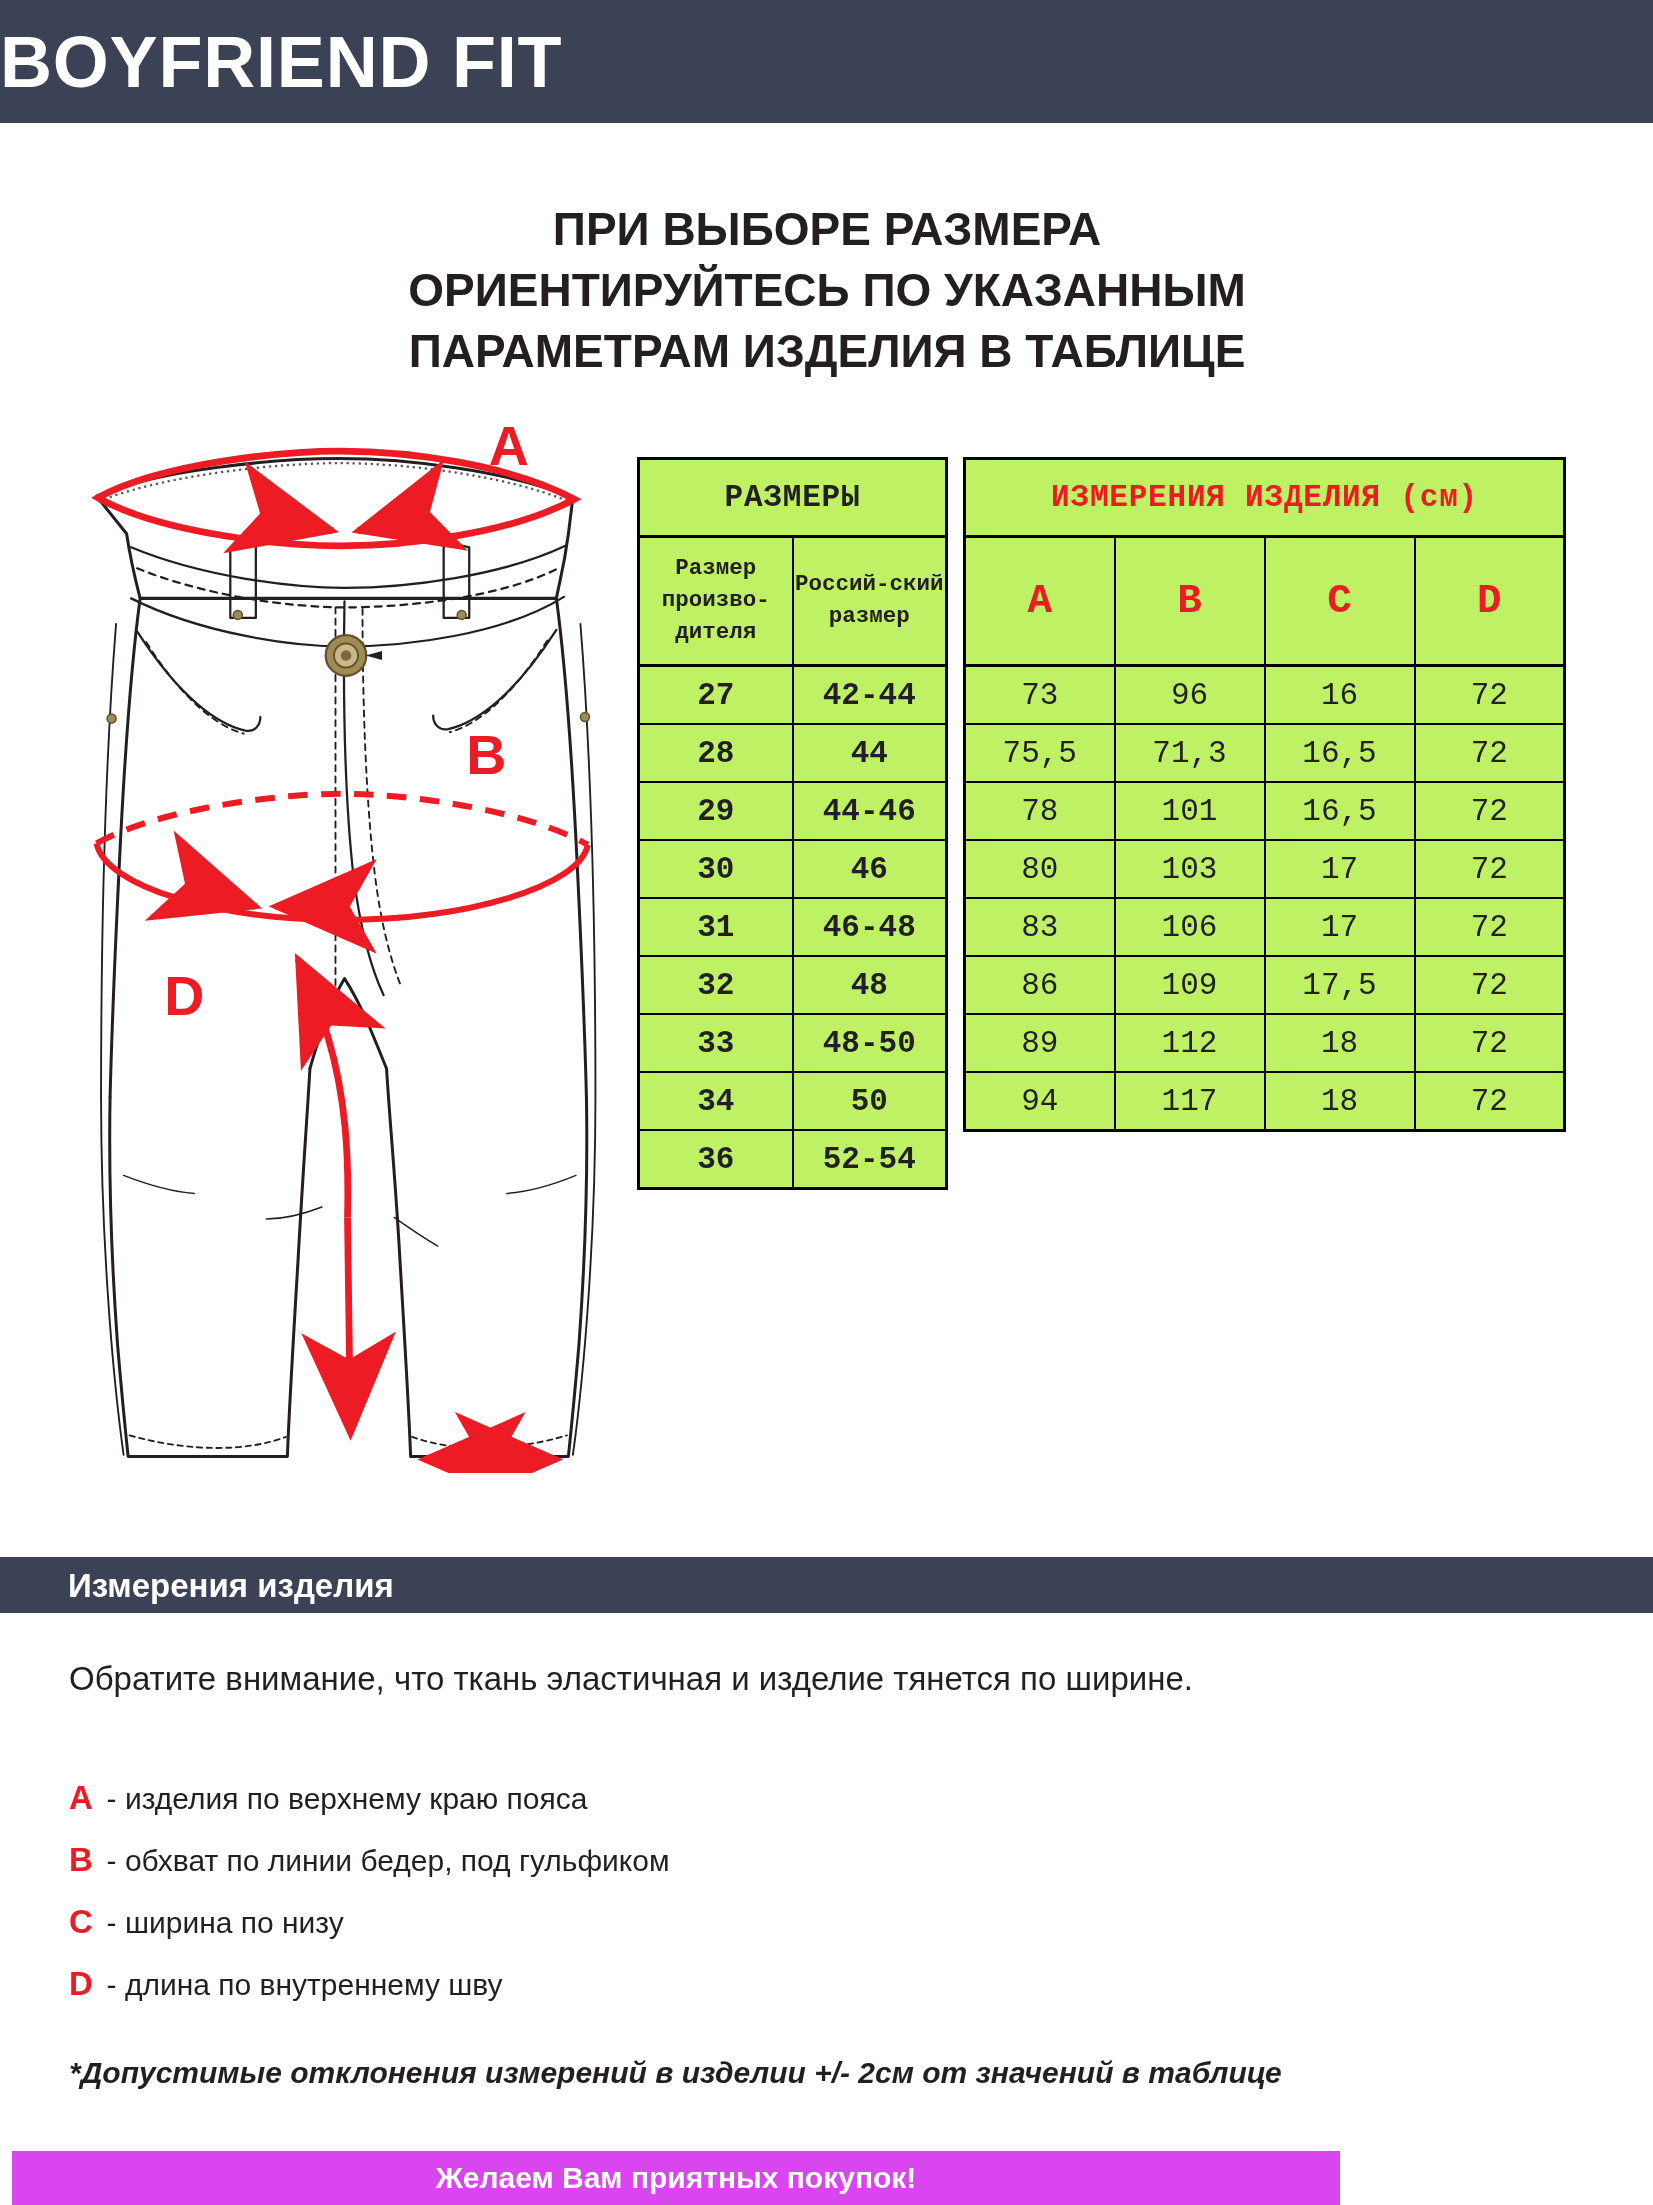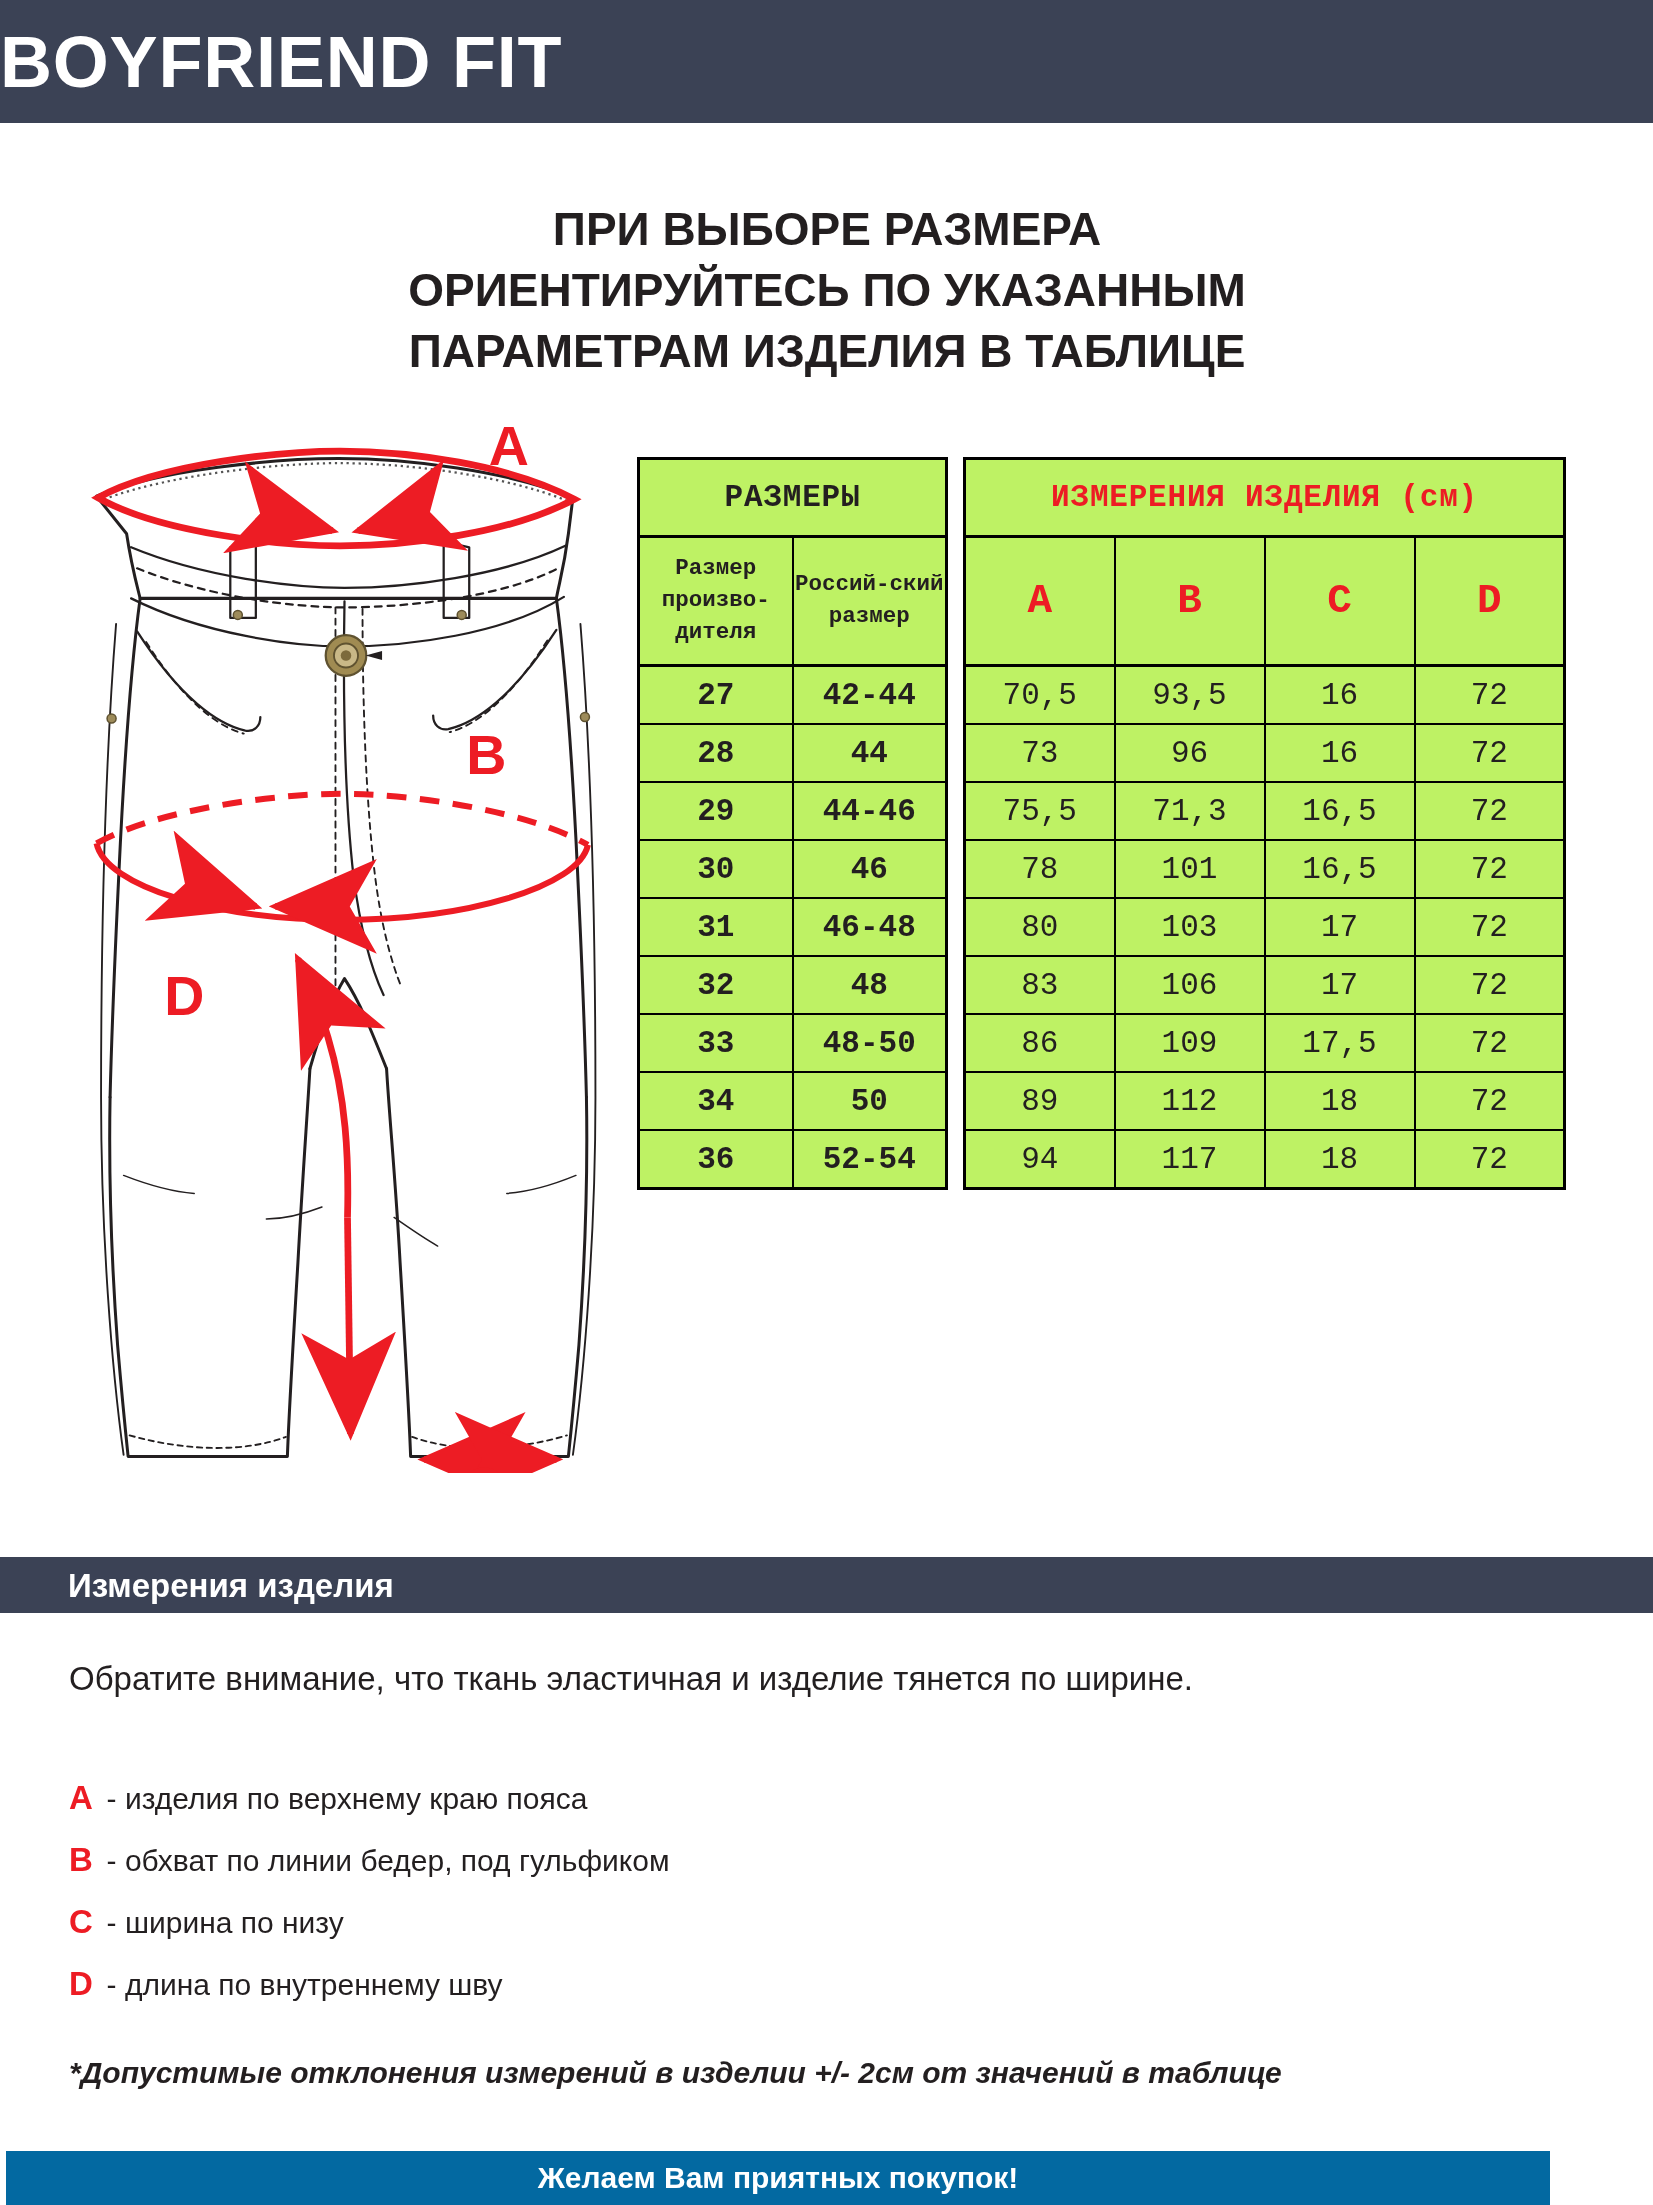--- a/index.html
+++ b/index.html
@@ -172,24 +172,24 @@
     font-size: 30px;
     font-style: italic;
     font-weight: bold;
     color: #231f20;
     white-space: nowrap;
   }
 
   
   .bottom-banner {
     position: absolute;
-    left: 6px; top: 2151px;
-    width: 1544px;
+    left: 12px; top: 2151px;
+    width: 1328px;
     height: 54px;
-    background: #0369a1;
+    background: #d946ef;
     display: flex;
     align-items: center;
     justify-content: center;
   }
   .bottom-banner .label {
     color: #ffffff;
     font-size: 30px;
     font-weight: bold;
     line-height: 1;
   }
@@ -368,26 +368,20 @@
       </colgroup>
     <tbody>
       <tr>
         <th class="hdr-main red" colspan="4">ИЗМЕРЕНИЯ ИЗДЕЛИЯ (см)</th>
       </tr>
       <tr>
         <th class="hdr-sub letter">A</th>
         <th class="hdr-sub letter">B</th>
         <th class="hdr-sub letter">C</th>
         <th class="hdr-sub letter">D</th>
-      </tr>
-      <tr>
-        <td class="data-cell">70,5</td>
-        <td class="data-cell">93,5</td>
-        <td class="data-cell">16</td>
-        <td class="data-cell">72</td>
       </tr>
       <tr>
         <td class="data-cell">73</td>
         <td class="data-cell">96</td>
         <td class="data-cell">16</td>
         <td class="data-cell">72</td>
       </tr>
       <tr>
         <td class="data-cell">75,5</td>
         <td class="data-cell">71,3</td>

